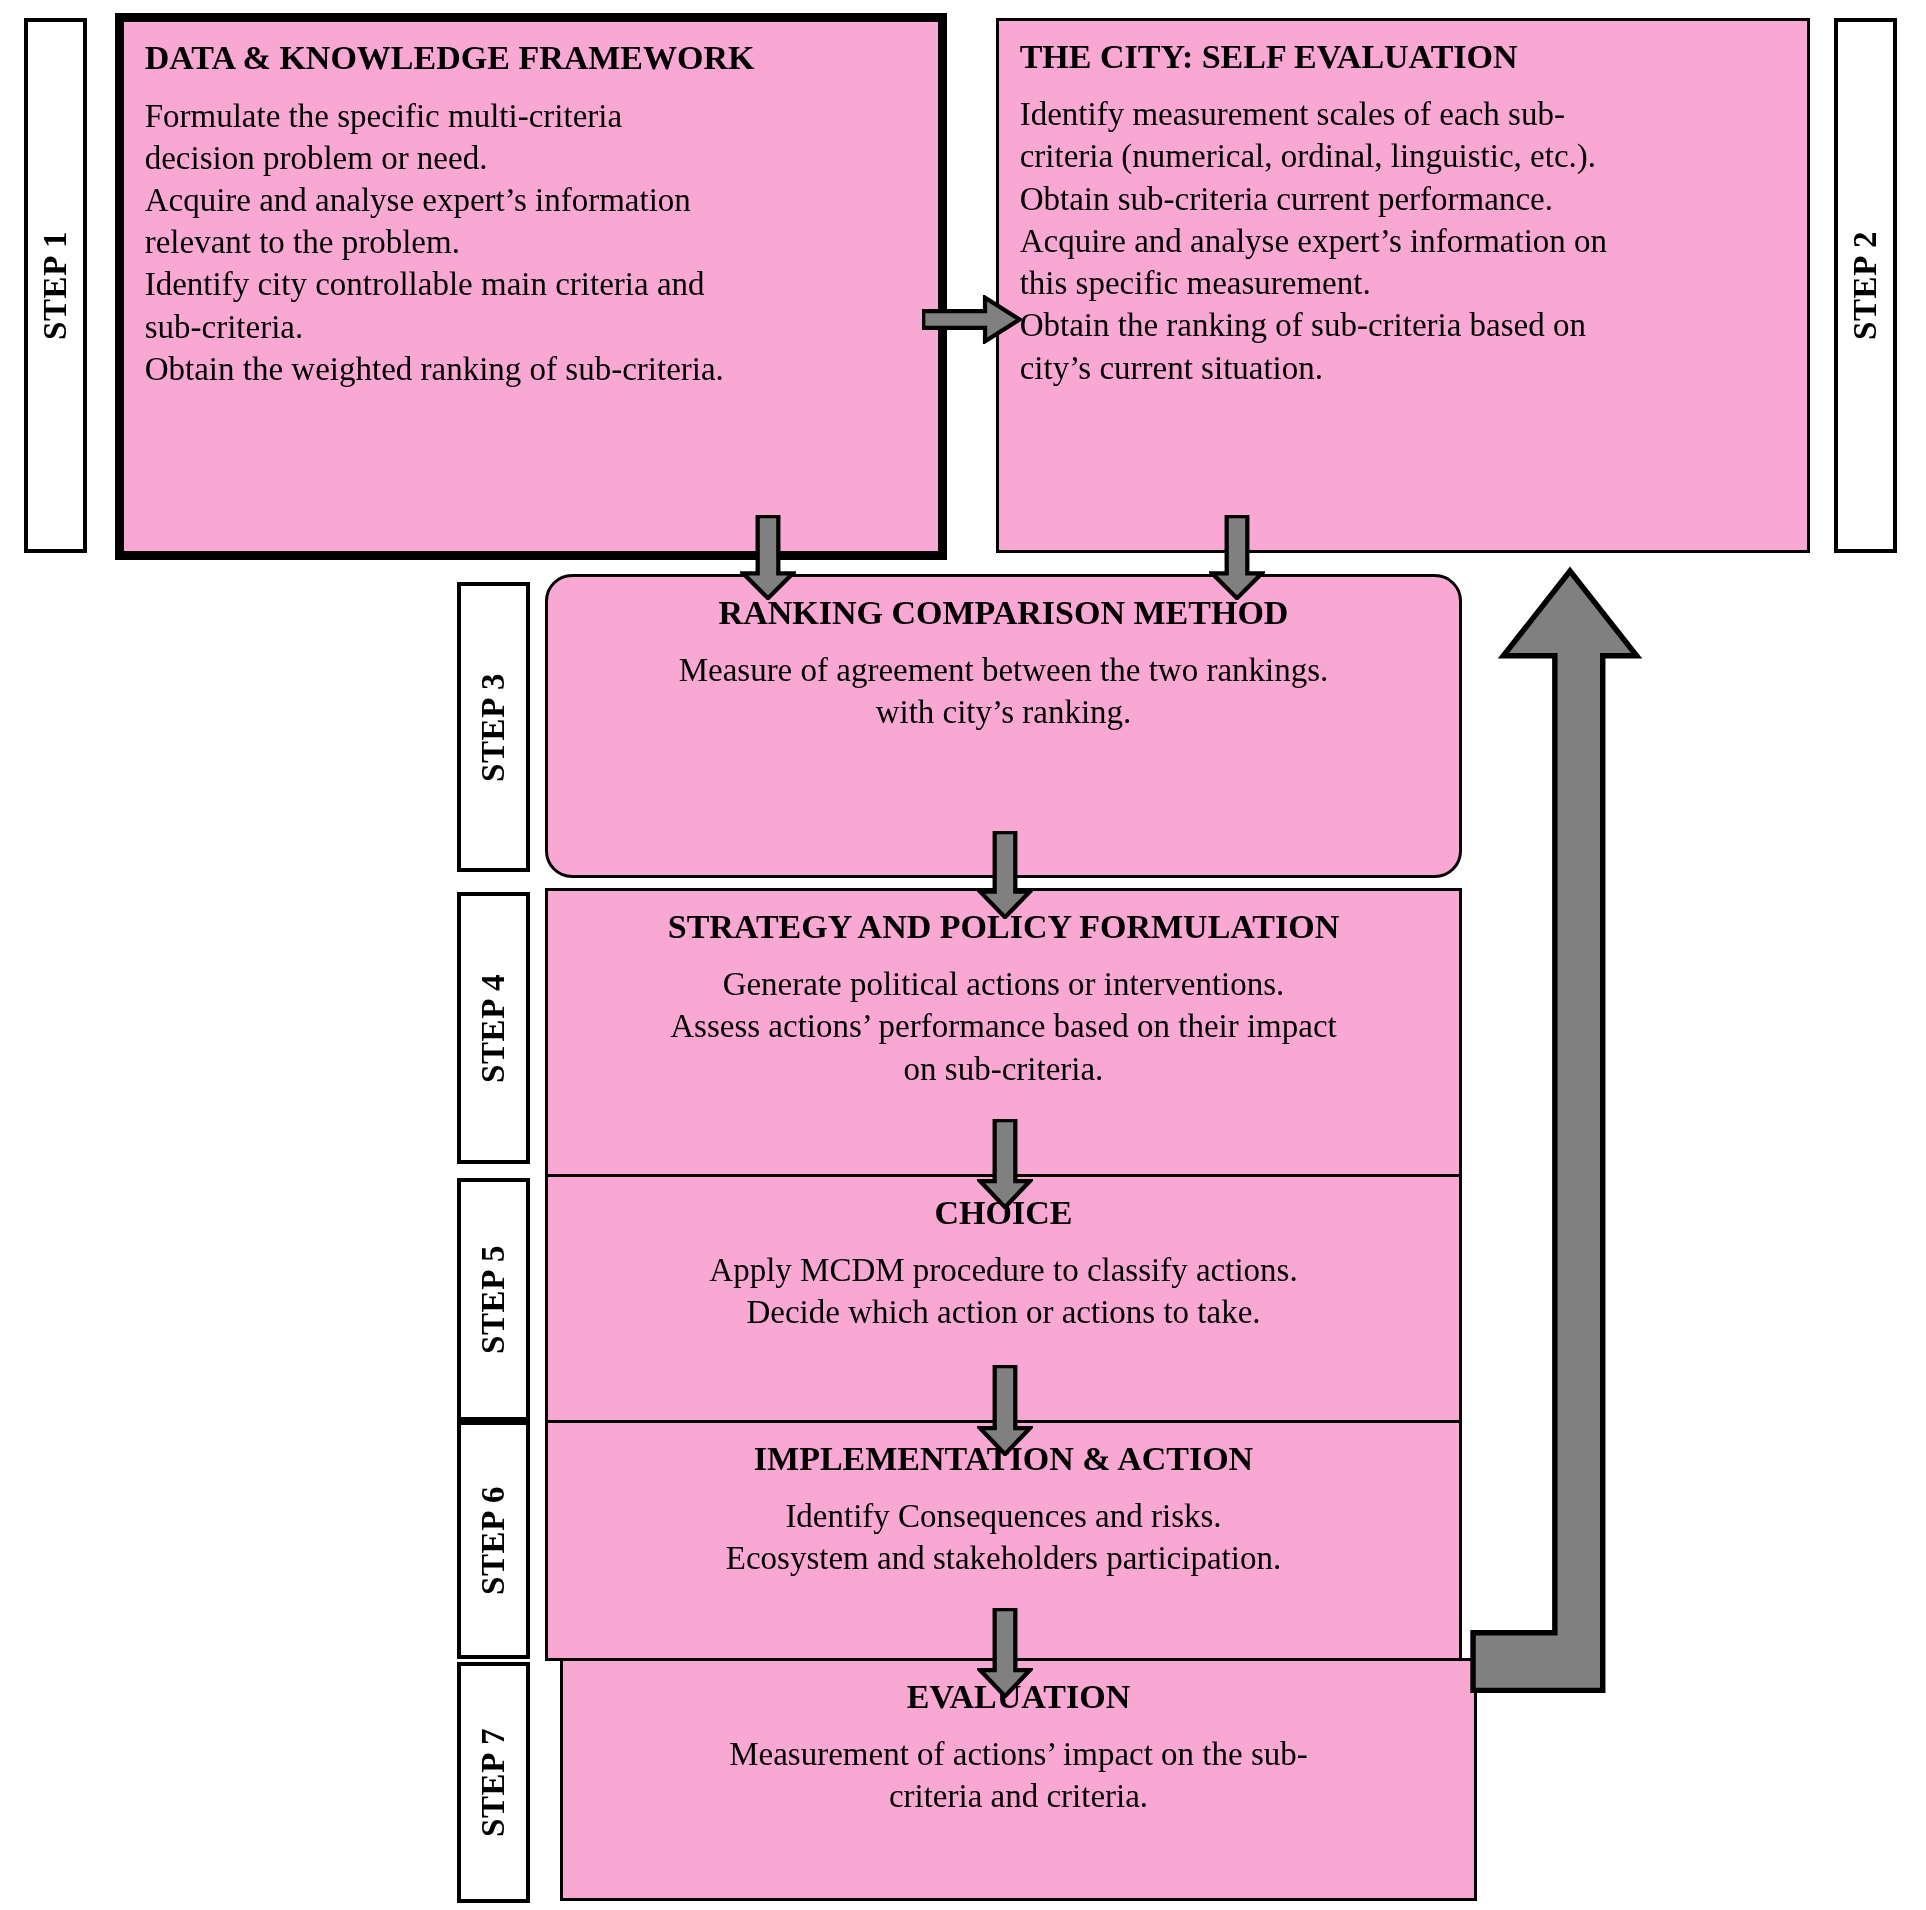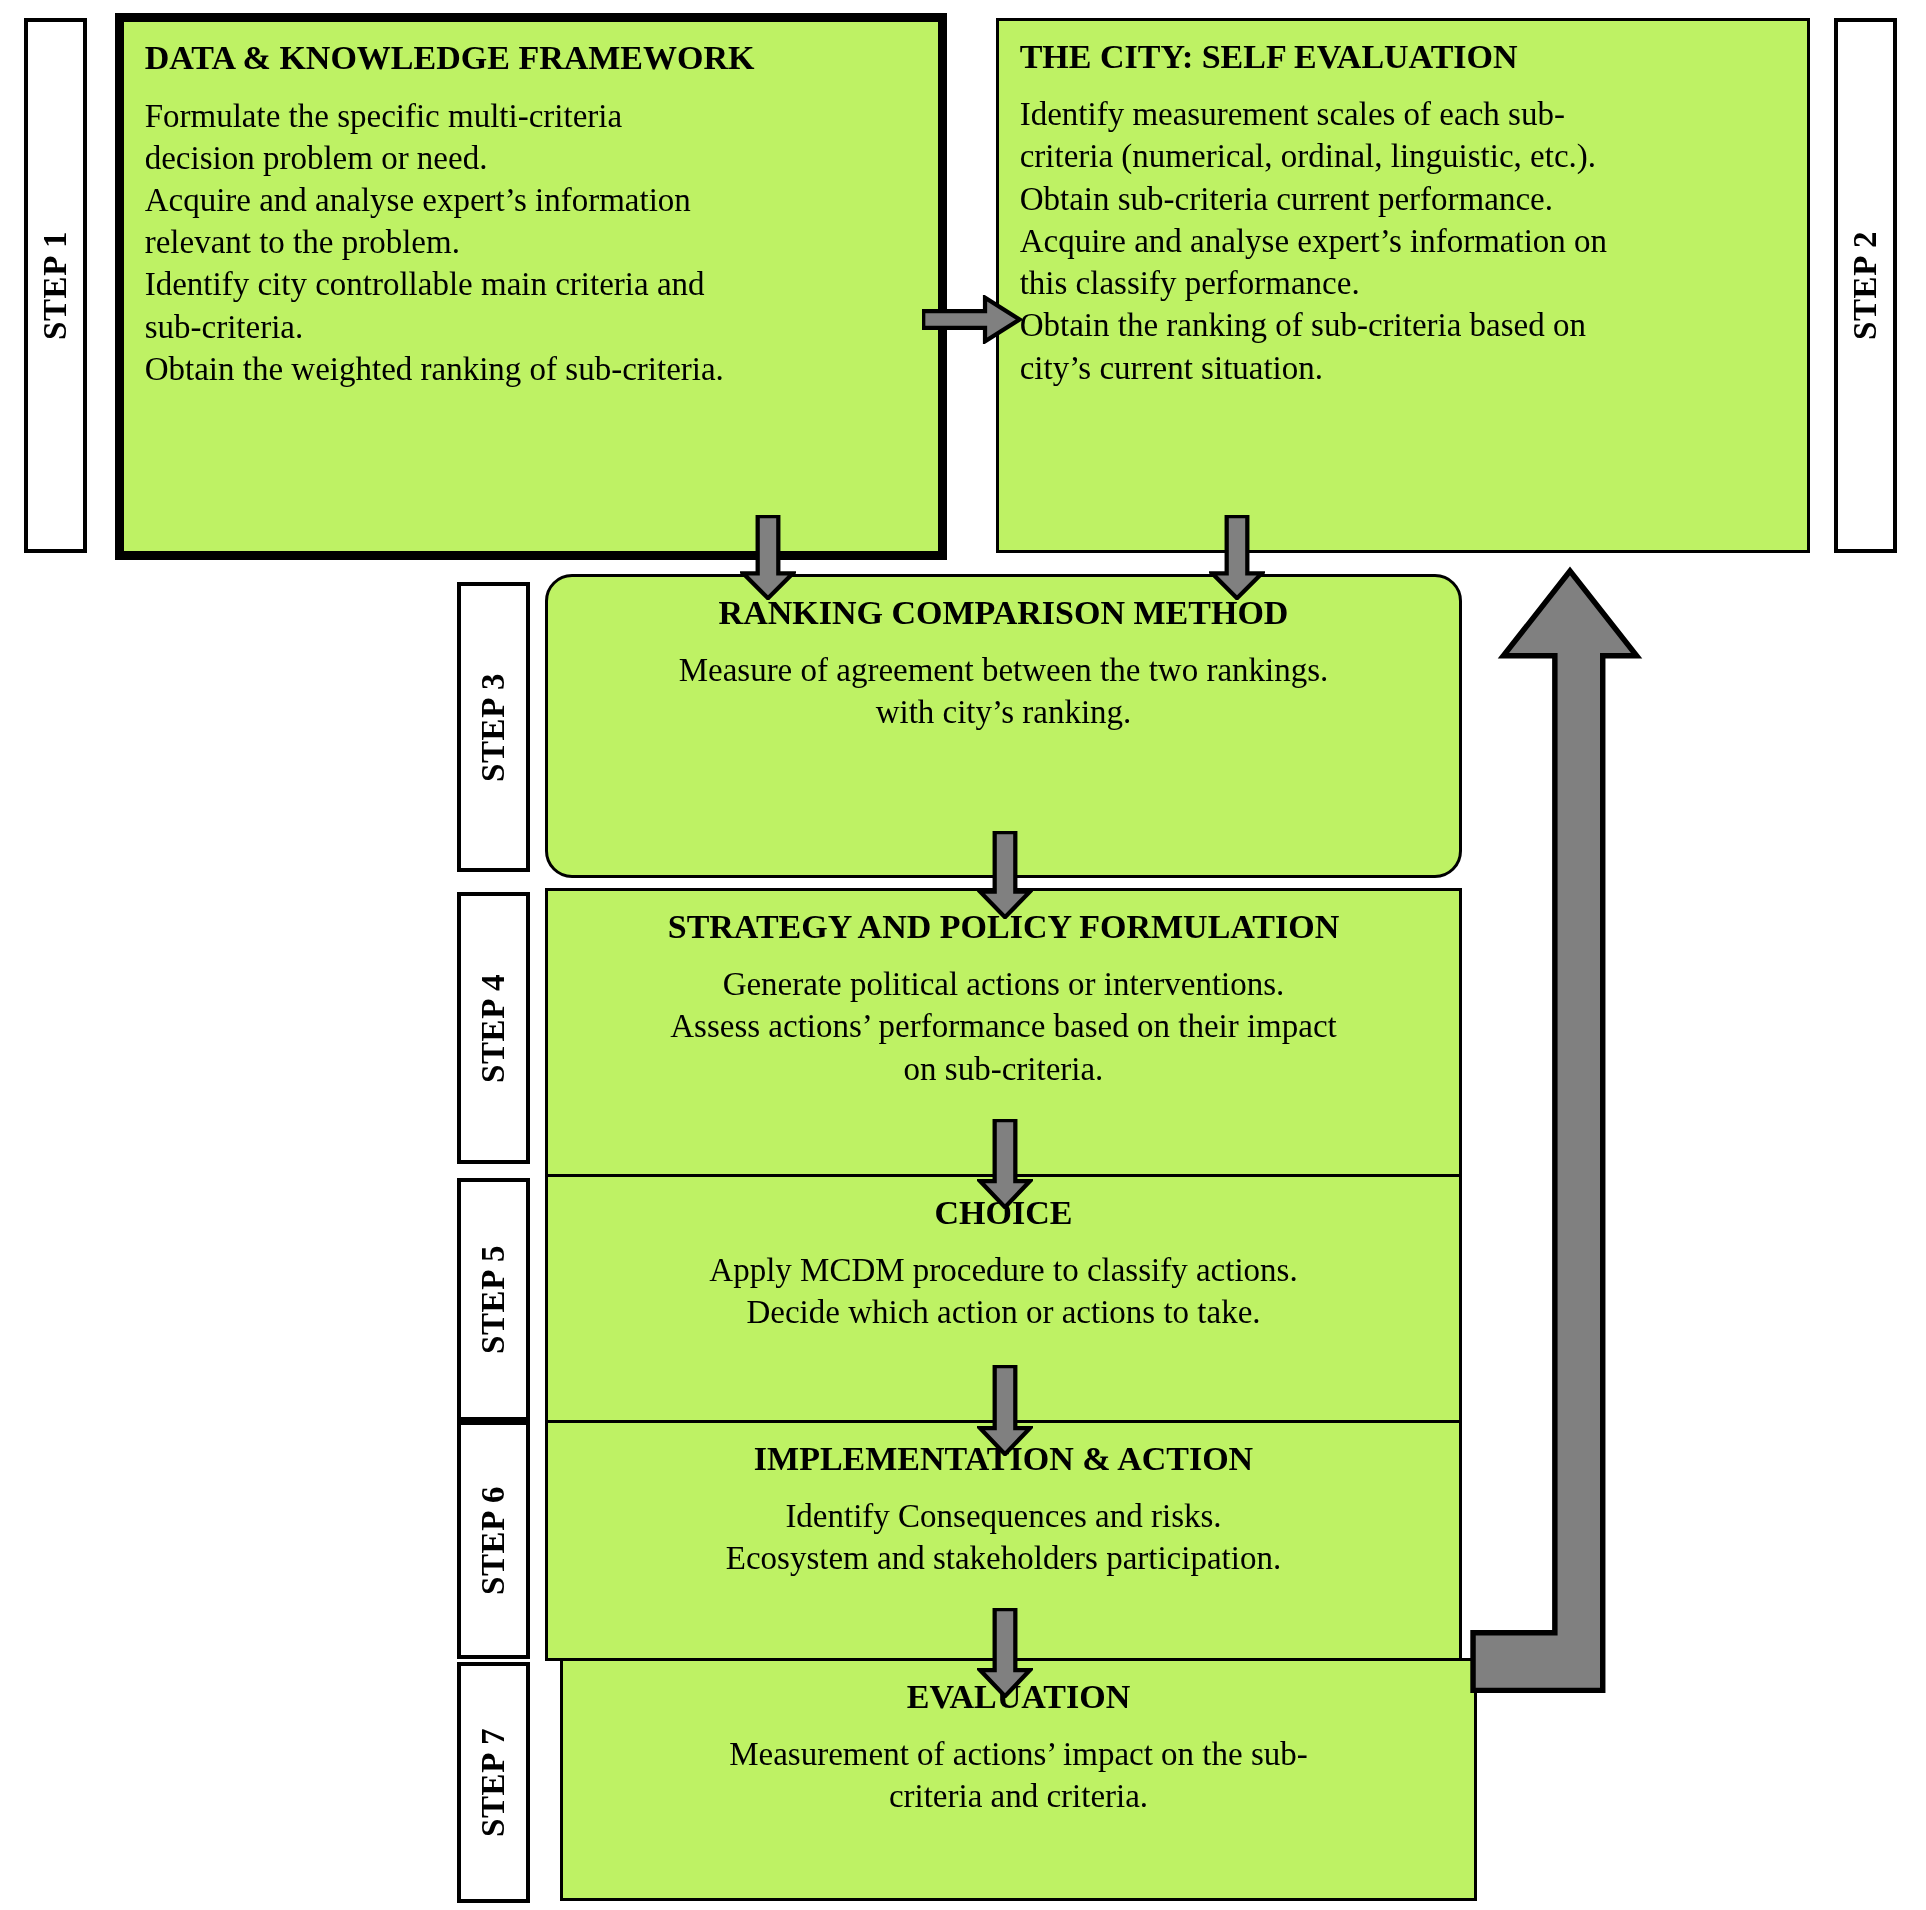--- a/index.html
+++ b/index.html
@@ -16,21 +16,21 @@
     width: 1926px;
     height: 1910px;
     background: #ffffff;
     overflow: hidden;
   }
 
   
   .box {
     position: absolute;
     box-sizing: border-box;
-    background: #bef264;
+    background: #f9a8d4;
     border: 3.6px solid #000000;
   }
   .box.thick {
     border-width: 9.7px;
   }
 
   
   .step-tab {
     position: absolute;
     box-sizing: border-box;
@@ -115,21 +115,21 @@
   </div>
 
   <div class="box" style="left:996px; top:18px; width:814px; height:535px;">
     <div class="content">
       <div class="card-title align-left">THE CITY: SELF EVALUATION</div>
       <div class="card-body align-left">
         <span class="line">Identify measurement scales of each sub-</span>
         <span class="line">criteria (numerical, ordinal, linguistic, etc.).</span>
         <span class="line">Obtain sub-criteria current performance.</span>
         <span class="line">Acquire and analyse expert’s information on</span>
-        <span class="line">this classify performance.</span>
+        <span class="line">this specific measurement.</span>
         <span class="line">Obtain the ranking of sub-criteria based on</span>
         <span class="line">city’s current situation.</span>
       </div>
     </div>
   </div>
 
   <div class="step-tab" style="left:1834px; top:18px; width:63px; height:535px;">
     <span class="step-text">STEP 2</span>
   </div>
 

